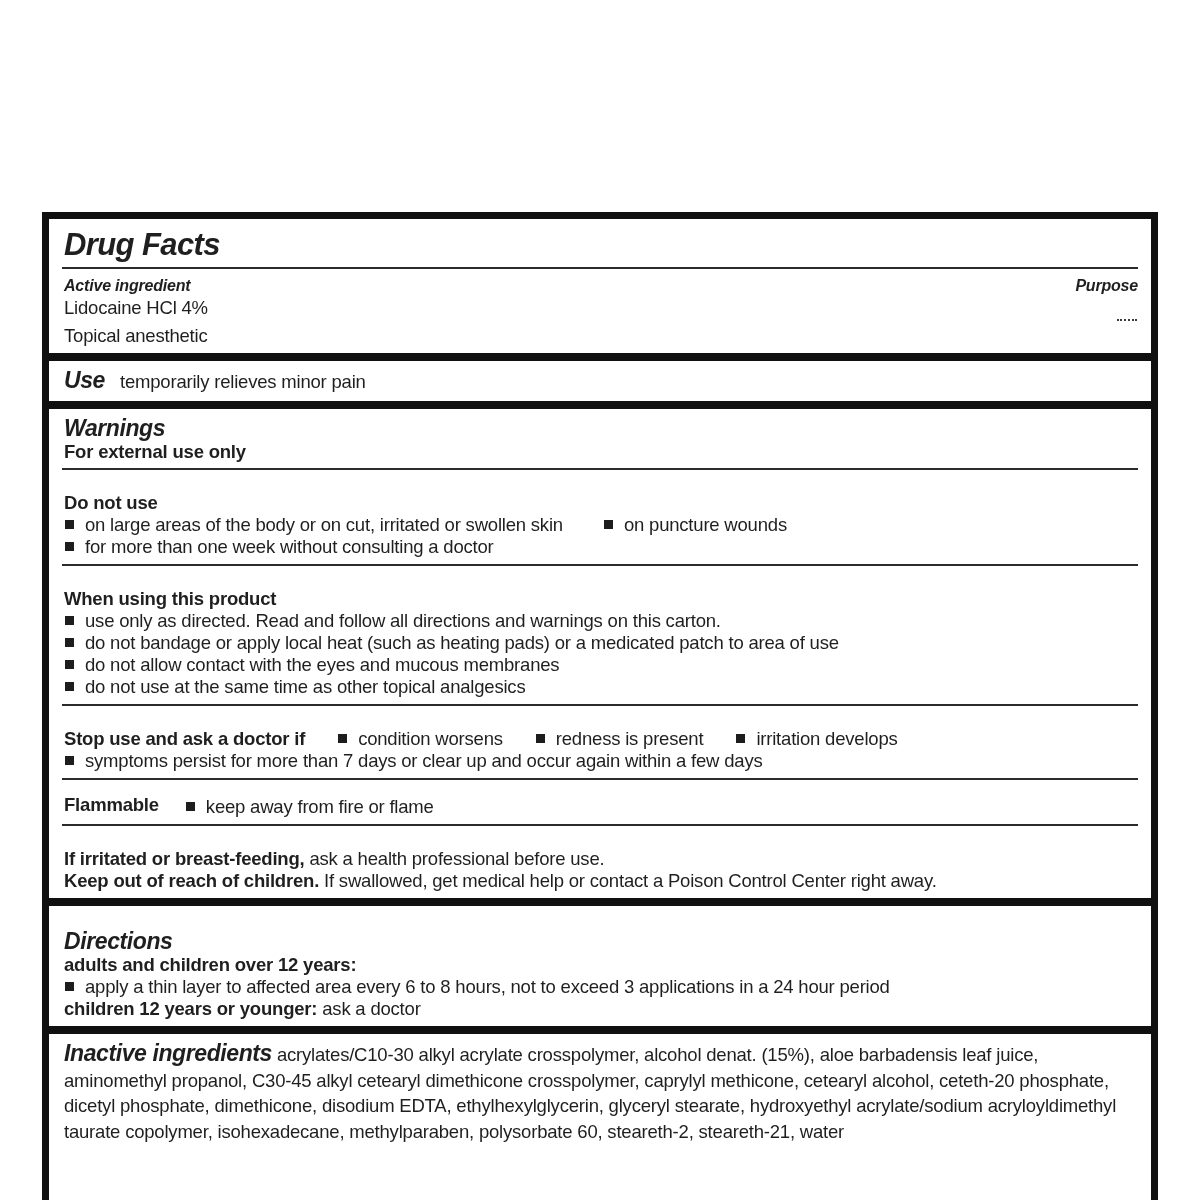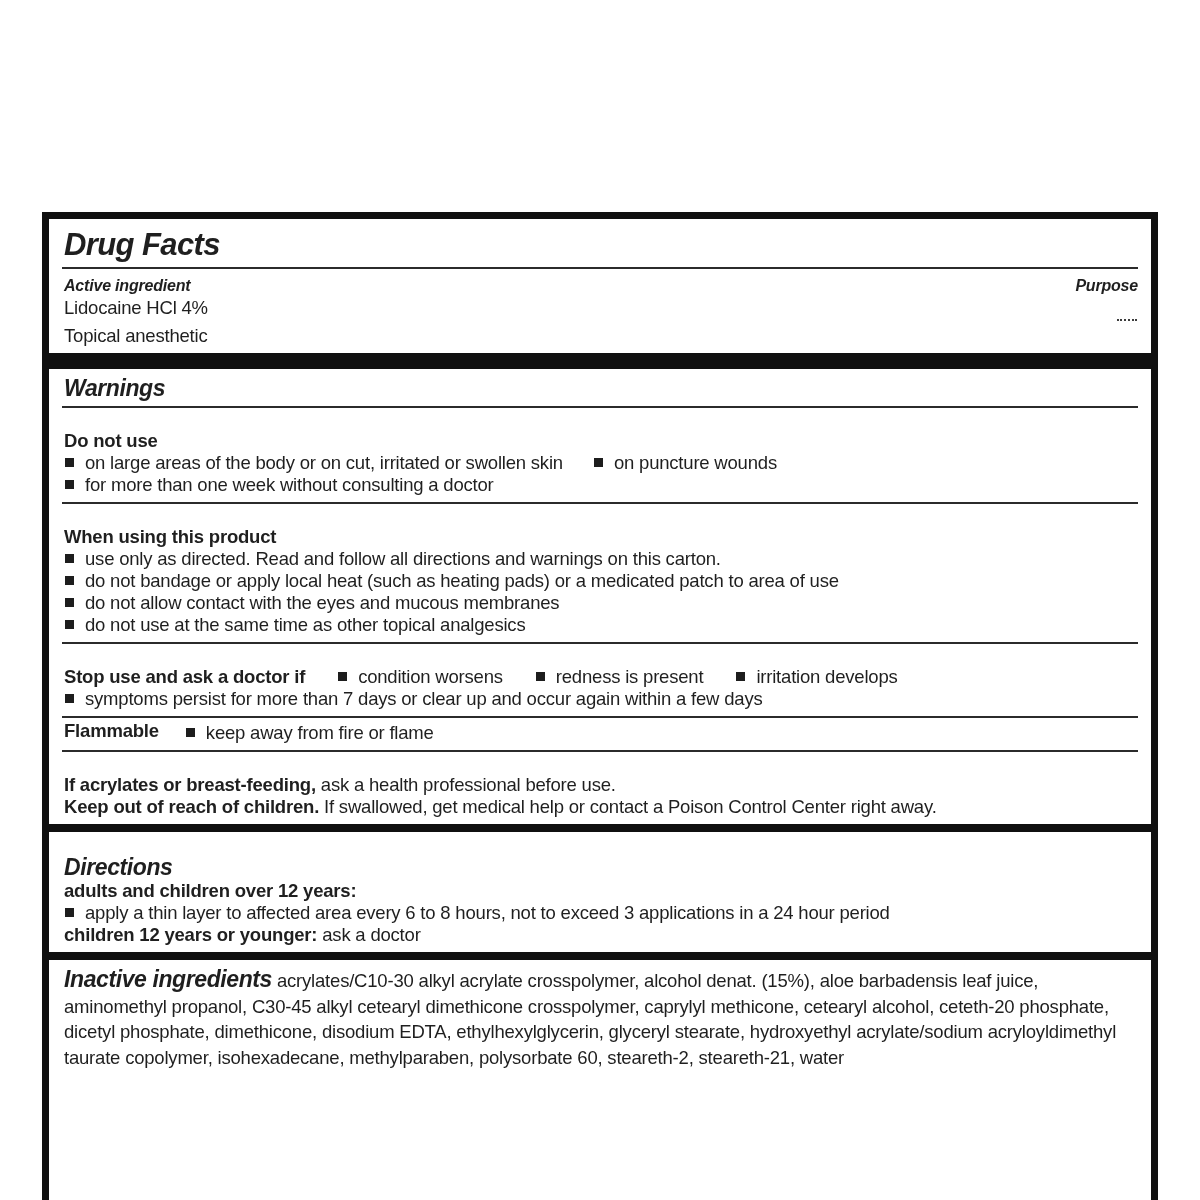--- a/index.html
+++ b/index.html
@@ -47,23 +47,23 @@
   }
   .sq {
     width: 9px; height: 9px; background: #1d1d1d;
     display: inline-block; flex: 0 0 auto;
     margin: 6px 11px 0 1px;
   }
   .ib { display: flex; align-items: flex-start; }
   .sec { padding-top: 22px; padding-bottom: 6px; }
   .use-block { display: flex; align-items: baseline; gap: 15px; padding-top: 6px; padding-bottom: 8px; }
   .warn-head { padding-top: 6px; padding-bottom: 5px; border-radius: 14px; }
-  .bullets-inline { gap: 30px; }
+  .bullets-inline { gap: 40px; }
   .stop-row { display: flex; gap: 32px; align-items: flex-start; }
-  .flam-row { display: flex; gap: 26px; align-items: baseline; padding-top: 2px; padding-bottom: 6px; }
+  .flam-row { display: flex; gap: 26px; align-items: baseline; padding-top: 14px; padding-bottom: 6px; }
   .inactive { line-height: 25.5px; padding-top: 7px; }
   .h2.inline { line-height: 25.5px; }
 </style>
 </head>
 <body>
 
 <div class="page">
   <section class="panel">
 
     <div class="pad">
@@ -77,24 +77,29 @@
         <span class="h3">Purpose</span>
       </div>
       <div class="leader-row">
         <span>Lidocaine HCl 4%</span>
         <span class="leader"></span>
         <span>Topical anesthetic</span>
       </div>
     </div>
     <div class="bar"></div>
 
+    <div class="pad use-block">
+      <span class="h2">Use</span>
+      <span>temporarily relieves minor pain</span>
+    </div>
     <div class="bar"></div>
 
     <div class="pad warn-head">
       <div class="h2">Warnings</div>
+      <div class="bhead">For external use only</div>
     </div>
     <div class="thin-rule"></div>
 
     <div class="pad sec">
       <div class="bhead">Do not use</div>
       <div class="row bullets-inline">
         <div class="ib">
           <span class="sq"></span>
           <span>on large areas of the body or on cut, irritated or swollen skin</span>
         </div>
@@ -158,21 +163,21 @@
       <span class="bhead">Flammable</span>
       <div class="ib">
         <span class="sq"></span>
         <span>keep away from fire or flame</span>
       </div>
     </div>
     <div class="thin-rule"></div>
 
     <div class="pad sec">
       <div>
-        <span class="bhead">If acrylates or breast-feeding,</span><span> ask a health professional before use.</span>
+        <span class="bhead">If irritated or breast-feeding,</span><span> ask a health professional before use.</span>
       </div>
       <div>
         <span class="bhead">Keep out of reach of children.</span><span>  If swallowed, get medical help or contact a Poison Control Center right away.</span>
       </div>
     </div>
     <div class="bar"></div>
 
     <div class="pad sec">
       <div class="h2">Directions</div>
       <div class="bhead">adults and children over 12 years:</div>

